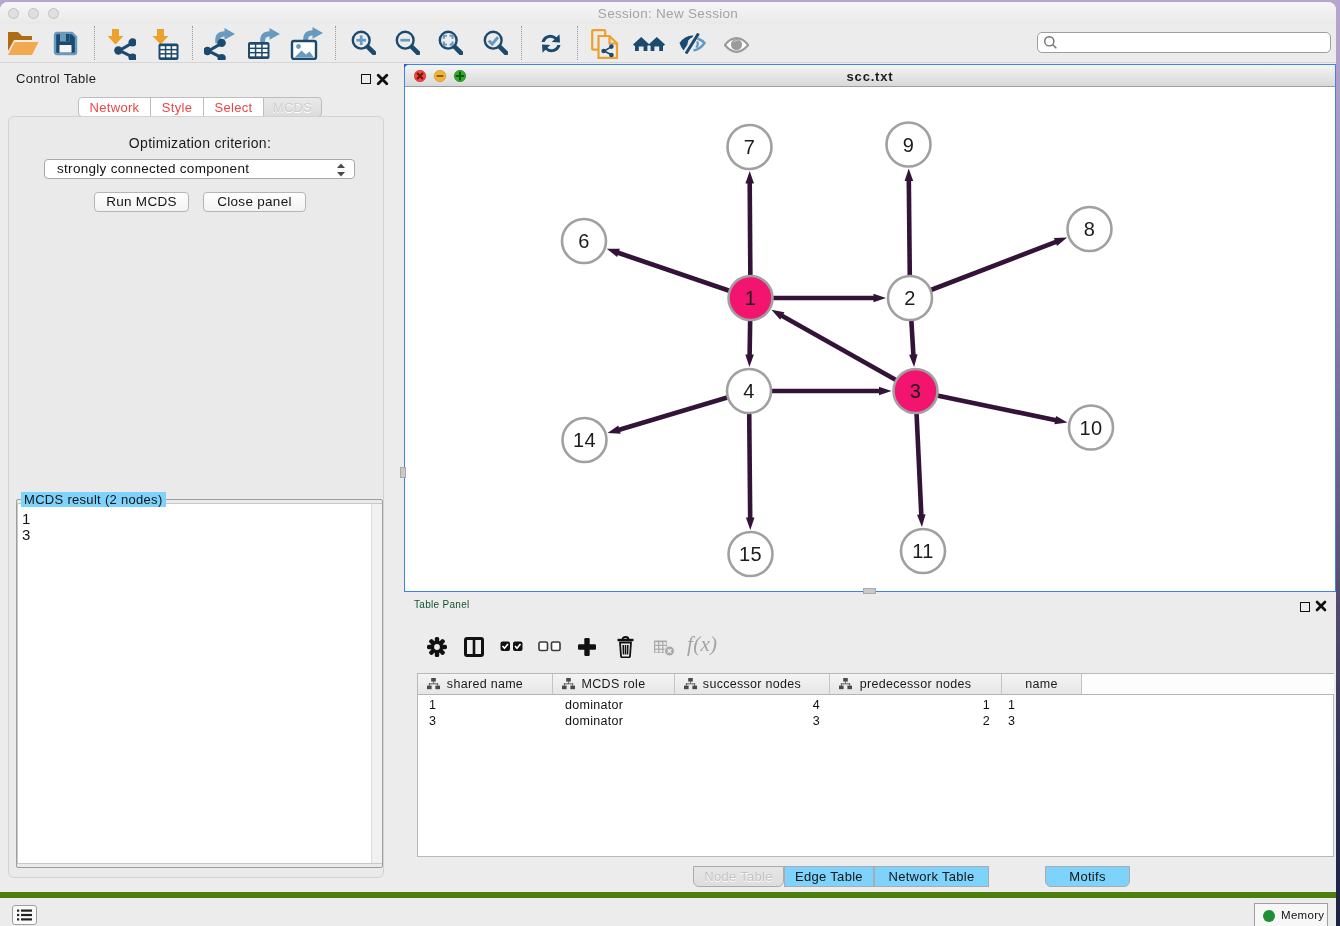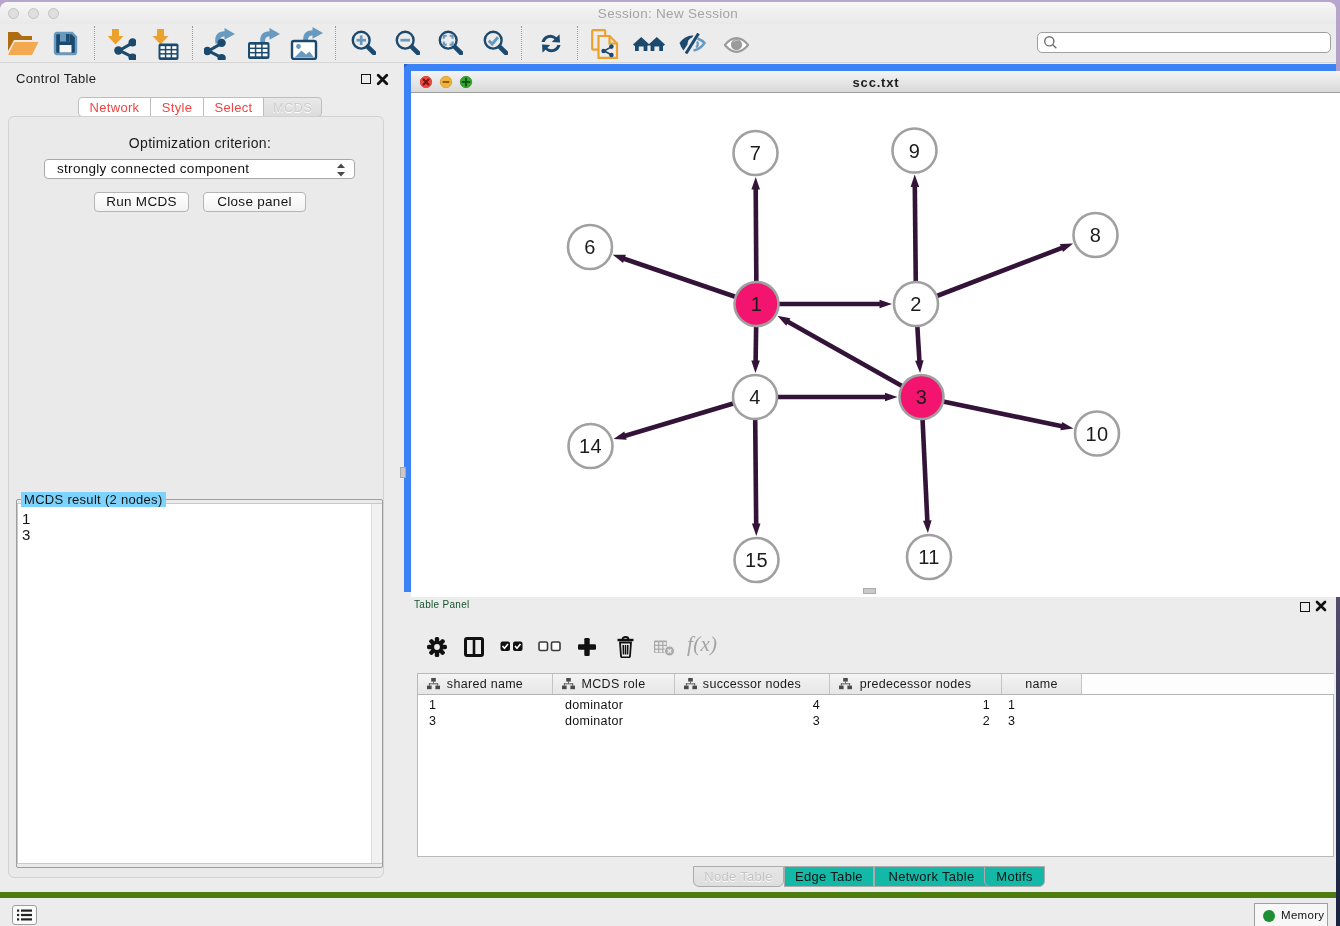--- a/index.html
+++ b/index.html
@@ -32,29 +32,29 @@
   
   #fieldset{position:absolute;left:16px;top:499px;width:367px;height:369px;border:1px solid #9e9e9e;border-radius:2px;box-sizing:border-box;}
   #fieldset-legend{position:absolute;left:21px;top:492px;background:#7dd3fc;padding:0 3px;font-size:13px;color:#141414;}
   #fs-inner{position:absolute;left:17px;top:503px;width:365px;height:361px;background:#fff;border:1px solid #c8c8c8;box-sizing:border-box;}
   #fs-scroll{position:absolute;left:371px;top:504px;width:10px;height:359px;background:#f1f1f1;border-left:1px solid #dcdcdc;}
   
   #statusbar{position:absolute;left:0;top:892px;width:1336px;height:32px;background:#ececec;border-top:6px solid #4d7c0f;}
   #status-btn{position:absolute;left:12px;top:7px;width:25px;height:20px;background:#fafafa;border:1px solid #9f9f9f;border-radius:3px;box-sizing:border-box;}
   #memory-btn{position:absolute;left:1254px;top:5px;width:74px;height:24px;background:#f7f7f7;border:1px solid #9f9f9f;box-sizing:border-box;font-size:11.5px;color:#111;}
   
-  #netwin{position:absolute;left:404px;top:64px;width:932px;height:528px;background:#fff;border:7px solid #3b82f6;box-sizing:border-box;}
+  #netwin{position:absolute;left:404px;top:64px;width:932px;height:528px;background:#fff;border:1px solid #3b82f6;box-sizing:border-box;}
   #netwin-title{position:absolute;left:0;top:0;width:930px;height:21px;background:linear-gradient(180deg,#f4f4f4,#d9d9d9);border-bottom:1px solid #9e9e9e;}
   #net-canvas{position:absolute;left:0;top:22px;width:930px;height:504px;background:#fff;}
   
   #tp-title{position:absolute;left:414px;top:599px;font-size:10px;color:#14532d;}
   #tbl{position:absolute;left:417px;top:673px;width:917px;height:184px;background:#fff;border:1px solid #b9b9b9;box-sizing:border-box;}
   .th{position:absolute;top:0;height:21px;background:linear-gradient(180deg,#f4f4f4,#e6e6e6);border-right:1px solid #c4c4c4;border-bottom:1px solid #b4b4b4;box-sizing:border-box;font-size:12.5px;color:#1a1a1a;text-align:center;line-height:20px;}
   .td{position:absolute;font-size:12.5px;color:#111;height:16px;line-height:16px;}
-  .btab{position:absolute;top:866px;height:21px;box-sizing:border-box;border:1px solid #ababab;background:#14b8a6;font-size:13px;color:#141414;text-align:center;line-height:19px;}
+  .btab{position:absolute;top:866px;height:21px;box-sizing:border-box;border:1px solid #ababab;background:#7dd3fc;font-size:13px;color:#141414;text-align:center;line-height:19px;}
   
 </style>
 </head>
 <body>
 <div id="app"></div>
 <div id="titlebar">
   <div class="tl" style="left:8px;"></div>
   <div class="tl" style="left:28px;"></div>
   <div class="tl" style="left:48px;"></div>
   <div id="title-text">Session: New Session</div>
@@ -416,21 +416,21 @@
     <div class="td" style="left:590px;top:23px;">1</div>
     <div class="td" style="left:11px;top:39px;">3</div>
     <div class="td" style="left:147px;top:39px;">dominator</div>
     <div class="td" style="left:257px;top:39px;width:145px;text-align:right;">3</div>
     <div class="td" style="left:412px;top:39px;width:160px;text-align:right;">2</div>
     <div class="td" style="left:590px;top:39px;">3</div>
 </div>
 <div class="btab" style="left:693px;width:91px;border-radius:0 0 6px 6px;background:linear-gradient(180deg,#e6e6e6,#dedede);color:#c3c3c3;text-shadow:0 1px 0 #fff;">Node Table</div>
 <div class="btab" style="left:784px;width:90px;border-radius:0 0 0 0;">Edge Table</div>
 <div class="btab" style="left:874px;width:115px;">Network Table</div>
-<div class="btab" style="left:984px;width:61px;border-radius:0 0 6px 6px;">Motifs</div>
+<div class="btab" style="left:1045px;width:85px;border-radius:0 0 6px 6px;">Motifs</div>
 <div id="statusbar">
   <div id="status-btn">
       <svg width="15" height="12" viewBox="0 0 15 12" style="position:absolute;left:4px;top:3px">
         <g fill="#222">
           <rect x="0" y="0.5" width="2.2" height="2.2"></rect>
           <rect x="4" y="0.5" width="11" height="2.2"></rect>
           <rect x="0" y="4.9" width="2.2" height="2.2"></rect>
           <rect x="4" y="4.9" width="11" height="2.2"></rect>
           <rect x="0" y="9.3" width="2.2" height="2.2"></rect>
           <rect x="4" y="9.3" width="11" height="2.2"></rect>

